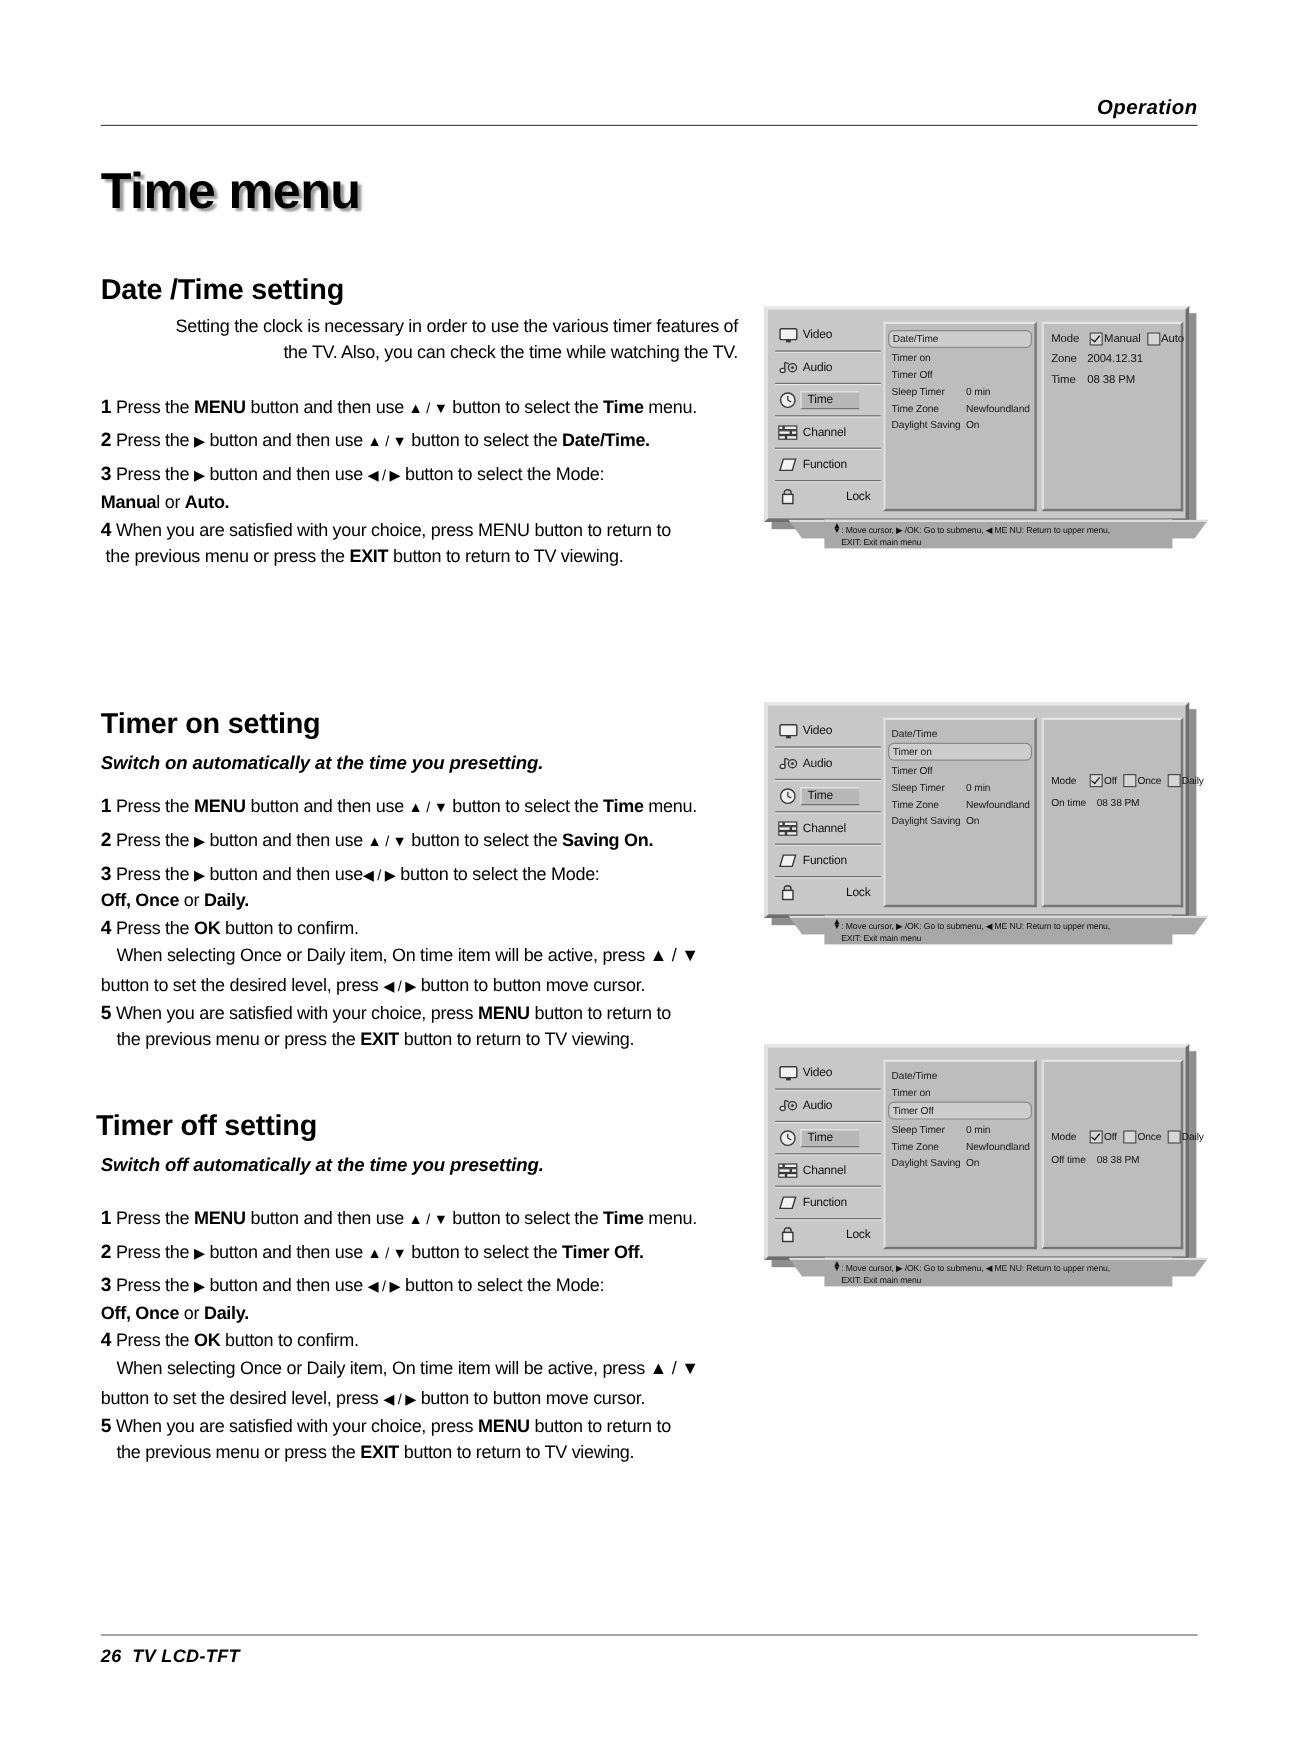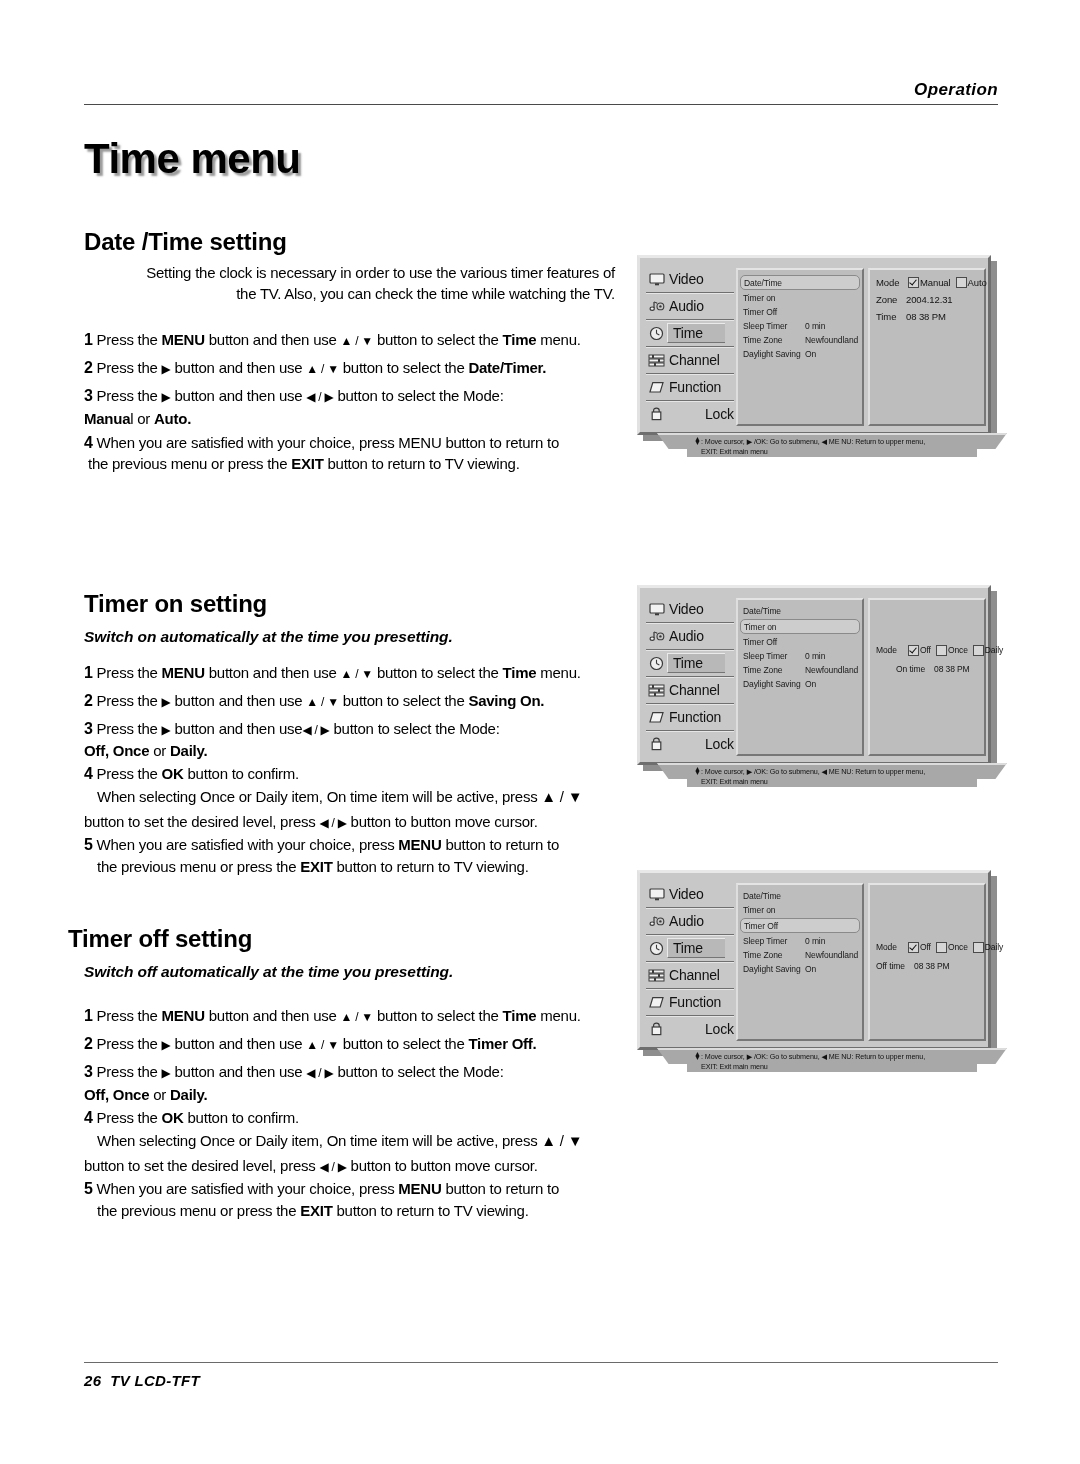--- a/index.html
+++ b/index.html
@@ -75,40 +75,39 @@
     position:relative;height:26px;display:flex;align-items:center;
     border-bottom:1px solid #6f6f6f;
     box-shadow:0 1px 0 #e6e6e6;
     padding-left:2px;
   }
   .nav-item:last-child{border-bottom:none;box-shadow:none;gap:36px;}
   .nav-ico{
     width:17px;height:15px;margin-right:4px;flex:0 0 auto;
     display:flex;align-items:center;justify-content:center;
   }
-  .nav-lbl{font-size:14px;letter-spacing:-.2px;color:#111;}
+  .nav-lbl{font-size:10px;letter-spacing:-.2px;color:#111;}
   .nav-item.sel .nav-lbl{
     background:#b8b8b8;padding:1px 22px 1px 5px;margin-left:-2px;
     border-top:1px solid #eaeaea;border-left:1px solid #eaeaea;
     border-bottom:1px solid #757575;
     position:relative;z-index:3;
   }
 
   
   .osd-list{
     position:absolute;left:96px;top:10px;width:128px;height:158px;
     background:#bdbdbd;
     border-top:2px solid #e4e4e4;border-left:2px solid #dedede;
     border-right:2px solid #777;border-bottom:2px solid #777;
     box-sizing:border-box;padding:5px 4px 0 5px;
   }
   .li{
     display:flex;font-size:8.5px;line-height:12px;height:12.5px;
     letter-spacing:-.1px;color:#1a1a1a;margin-bottom:1.5px;
-    align-items:center;
   }
   .li .k{width:62px;flex:0 0 auto;}
   .li .v{flex:1 1 auto;}
   .li.hl{
     background:#cdcdcd;border:1px solid #8a8a8a;border-radius:5px;
     margin-left:-3px;margin-right:-2px;padding:0 3px;height:13px;
   }
   .li.hl .k{width:62px;}
 
   
@@ -186,21 +185,21 @@
     <span>the TV. Also, you can check the time while watching the TV.</span>
   </div>
 
   <div class="step" style="left:84px;top:329px;width:560px;">
     <span class="n">1</span>
     <span>Press the </span><b>MENU</b><span> button and then use </span><span class="tri">▲ / ▼</span><span> button to select the </span><b>Time</b><span> menu.</span>
   </div>
 
   <div class="step" style="left:84px;top:357px;width:560px;">
     <span class="n">2</span>
-    <span>Press the </span><span class="tri">▶</span><span> button and then use </span><span class="tri">▲ / ▼</span><span> button to select the </span><b>Date/Timer.</b>
+    <span>Press the </span><span class="tri">▶</span><span> button and then use </span><span class="tri">▲ / ▼</span><span> button to select the </span><b>Date/Time.</b>
   </div>
 
   <div class="step" style="left:84px;top:385px;width:560px;">
     <span class="n">3</span>
     <span>Press the </span><span class="tri">▶</span><span> button and then use </span><span class="tri">◀ / ▶</span><span> button to select the Mode:</span>
   </div>
 
   <div class="step" style="left:84px;top:408px;width:560px;">
     <b>Manua</b><span>l or </span><b>Auto.</b>
   </div>
@@ -474,39 +473,39 @@
       <div class="osd-val" style="padding-top:44px;">
         <div class="vrow">
           <span class="vk">Mode</span>
           <span class="chk on"></span>
             <span class="copt">Off</span>
           <span class="chk"></span>
             <span class="copt">Once</span>
           <span class="chk"></span>
             <span class="copt">Daily</span>
         </div>
-        <div class="vrow" style="margin-top:6px;margin-left:20px;">
+        <div class="vrow" style="margin-top:6px;">
           <span class="vk" style="width:38px;">On time</span>
           <span>08  38  PM</span>
         </div>
       </div>
     </div>
 
     <div class="osd-foot-wrap">
       <div class="fbar-l"></div>
       <div class="fbar-r"></div>
       <div class="osd-foot">
         <span class="ud">▲<br>▼</span>
         <span>: Move cursor,  ▶ /OK: Go to submenu,  ◀ ME NU: Return to upper menu,</span><br>
         <span>EXIT: Exit main menu</span>
       </div>
     </div>
   </div>
 
-  <div class="sec-h" style="left:68px;top:925px;">Timer off setting</div>
+  <div class="sec-h" style="left:80px;top:925px;">Timer off setting</div>
   <div class="sec-sub" style="left:84px;top:963px;">Switch off automatically at the time you presetting.</div>
 
   <div class="step" style="left:84px;top:1005px;width:560px;">
     <span class="n">1</span>
     <span>Press the </span><b>MENU</b><span> button and then use </span><span class="tri">▲ / ▼</span><span> button to select the </span><b>Time</b><span> menu.</span>
   </div>
 
   <div class="step" style="left:84px;top:1033px;width:560px;">
     <span class="n">2</span>
     <span>Press the </span><span class="tri">▶</span><span> button and then use </span><span class="tri">▲ / ▼</span><span> button to select the </span><b>Timer Off.</b>

